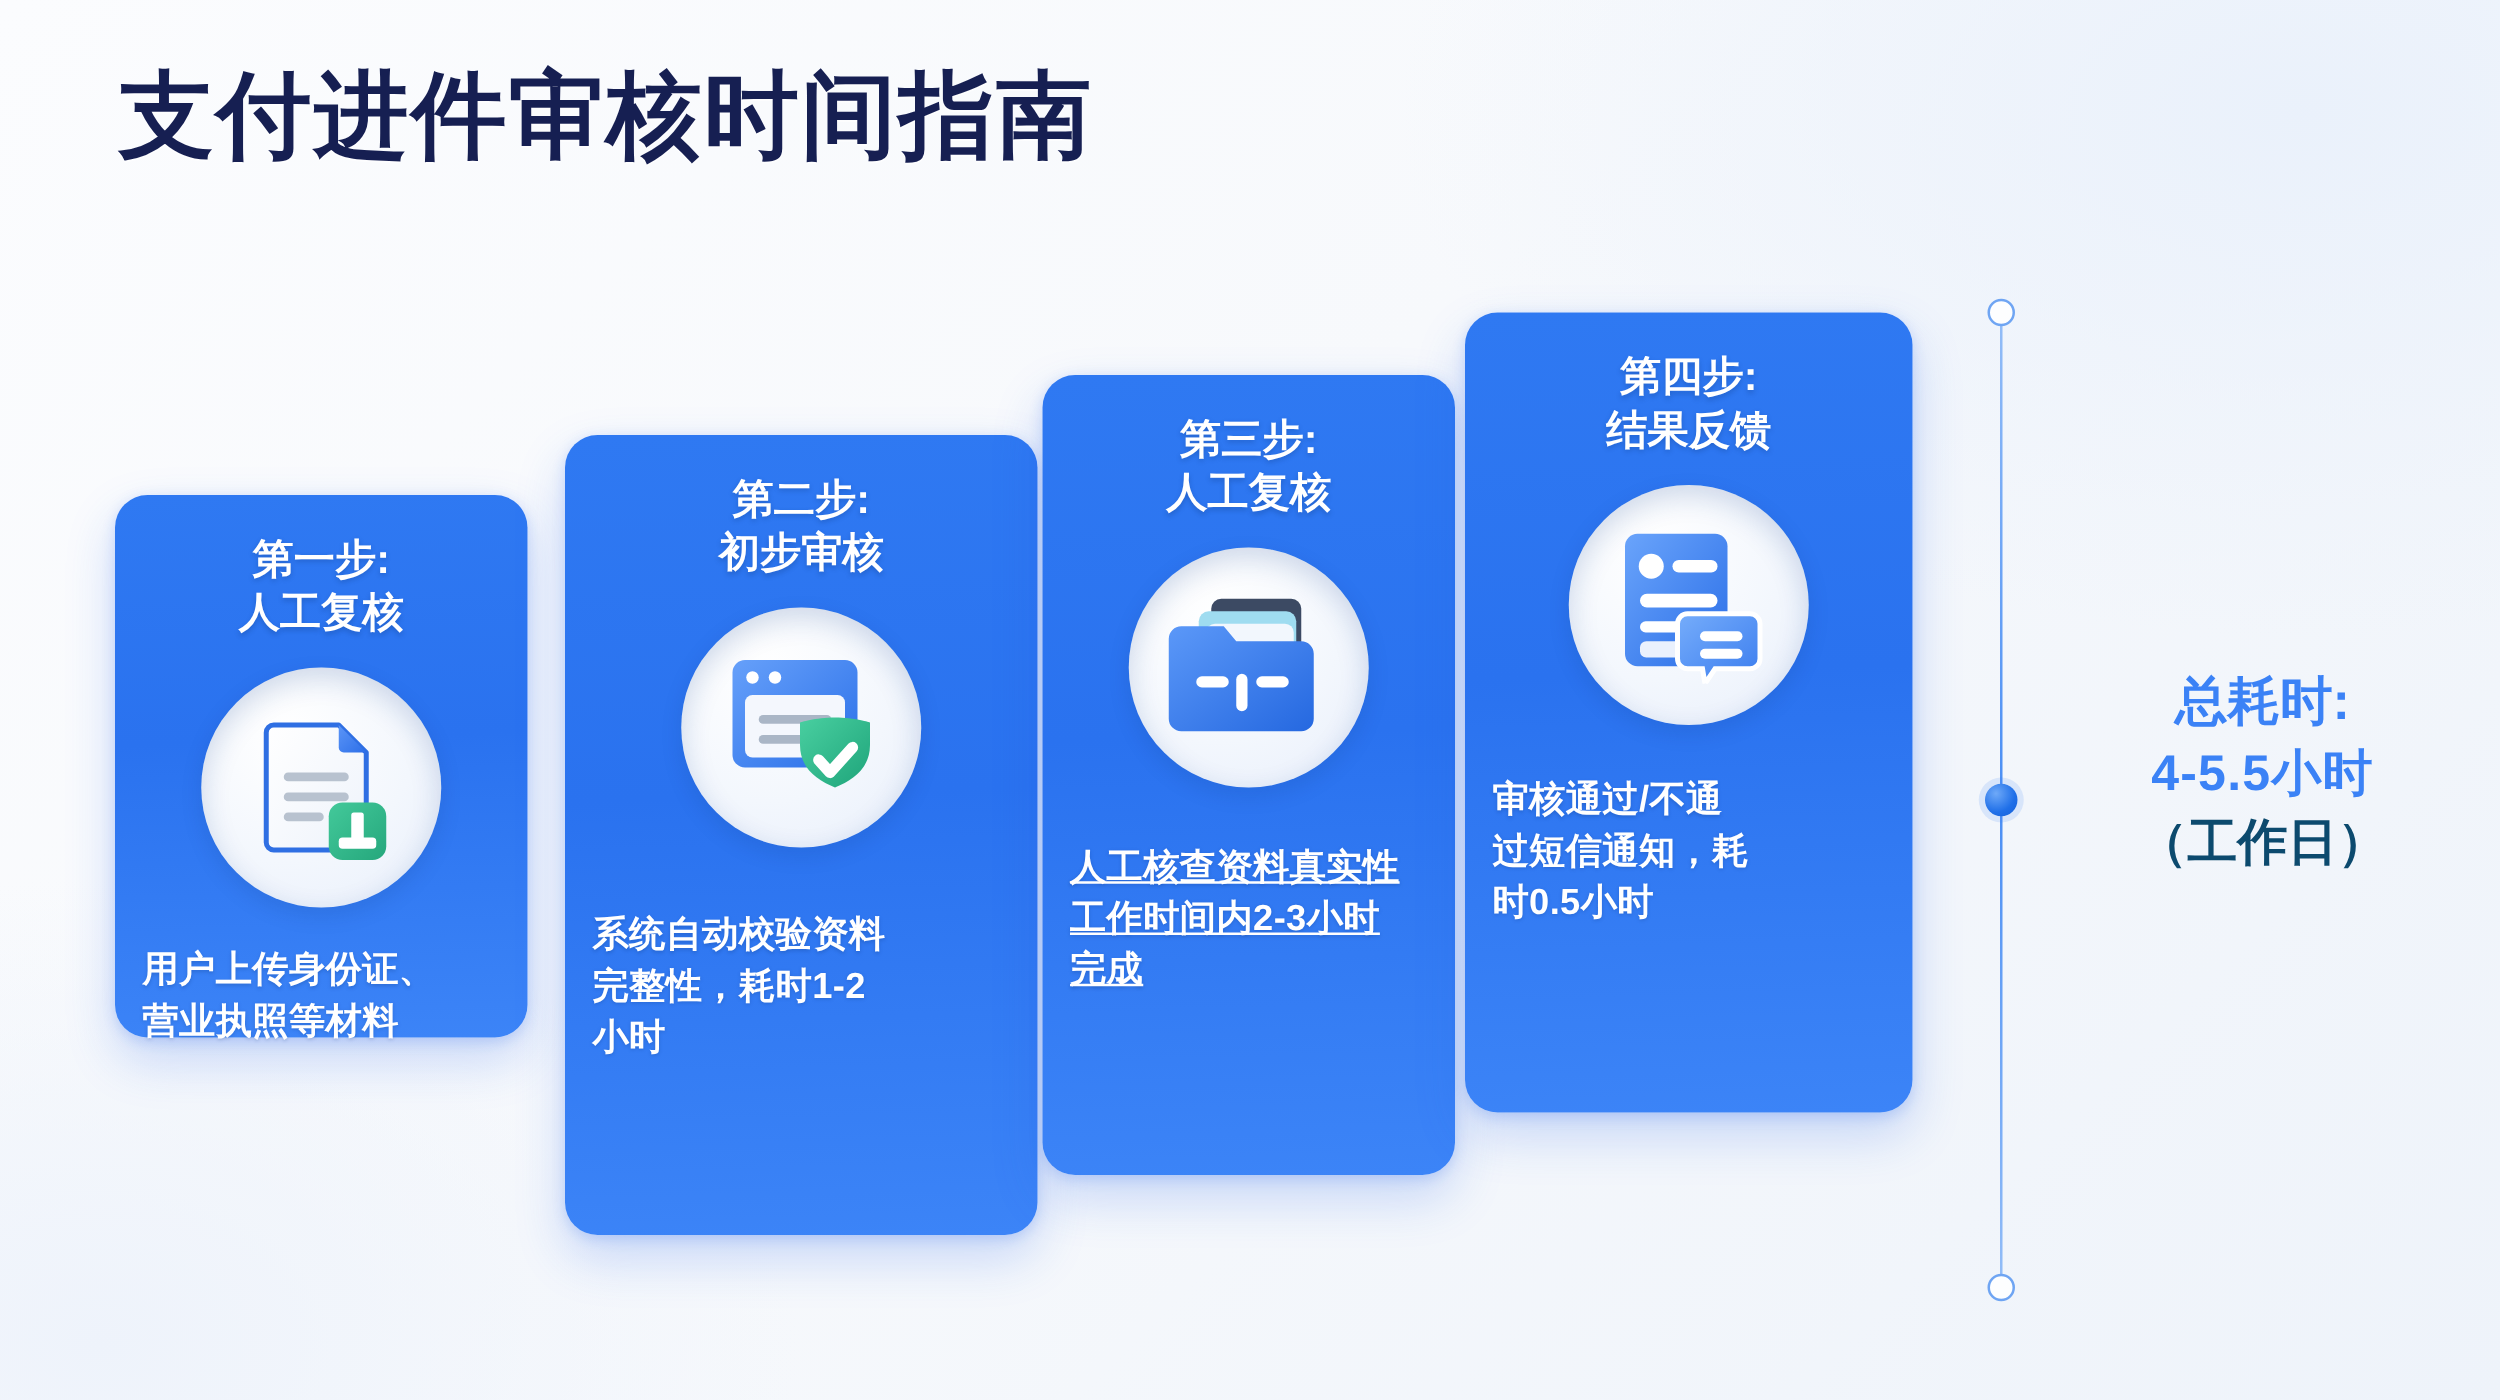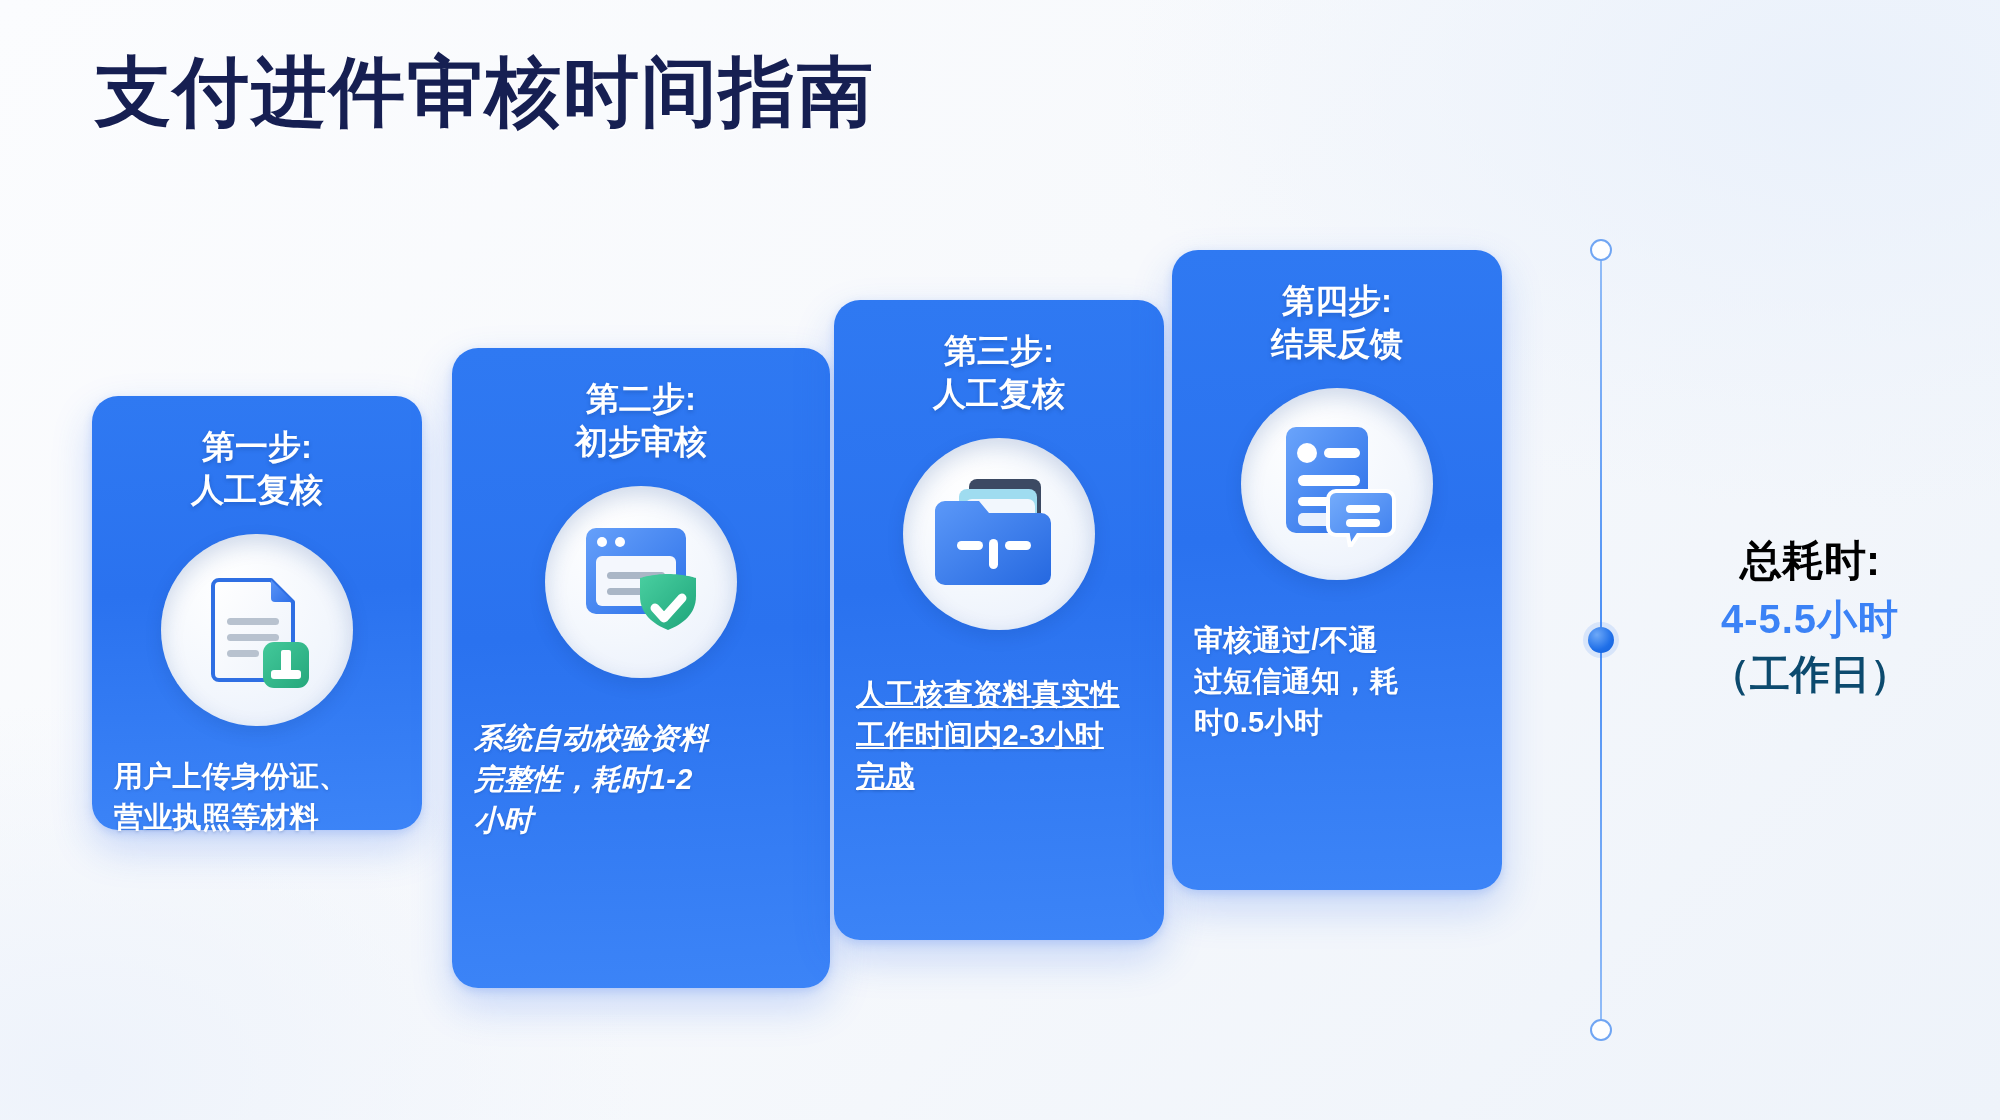--- a/index.html
+++ b/index.html
@@ -55,24 +55,24 @@
     margin-top:26px;
     text-shadow:0 1px 3px rgba(12,52,120,.25);
     white-space:pre-line;
     letter-spacing:.3px;
   }
 
   
   #card-1{left:92px;top:396px;width:330px;height:434px;}
   #card-2{left:452px;top:348px;width:378px;height:640px;}
   #card-3{left:812px;top:300px;width:330px;height:640px;margin-left:22px;}
-  #card-4{left:1172px;top:250px;width:330px;height:640px;}
+  #card-4{left:1172px;top:250px;width:358px;height:640px;}
 
   #card-1 .card-body{margin-top:30px;}
-  #card-2 .card-body{margin-top:40px;font-style:italic;}
+  #card-2 .card-body{margin-top:50px;}
   #card-3 .card-body{margin-top:44px;text-decoration:underline;}
   #card-4 .card-body{margin-top:40px;}
 
   
   .timeline{position:absolute;left:1600px;top:250px;height:780px;width:2px;
     background:linear-gradient(180deg,#93bdf7 0%,#4a8ef4 50%,#93bdf7 100%);}
   .tl-node{position:absolute;border-radius:50%;box-sizing:border-box;}
   .tl-node.hollow{
     width:22px;height:22px;left:-10px;
     background:#fdfeff;border:2px solid #6fa5f3;
@@ -84,21 +84,21 @@
     background:radial-gradient(circle at 34% 30%,#6ea9f8 0%,#1f6fe8 60%,#1560d8 100%);
     box-shadow:0 0 0 5px rgba(59,130,246,.14);
   }
 
   
   .total{
     position:absolute;left:1660px;top:535px;width:300px;
     text-align:center;
   }
   .total-label{
-    font-size:42px;font-weight:bold;color:#000000;line-height:1.25;
+    font-size:42px;font-weight:bold;color:#3b82f6;line-height:1.25;
   }
   .total-value{
     font-size:40px;font-weight:bold;color:#3b82f6;line-height:1.28;margin-top:6px;
     letter-spacing:1px;
   }
   .total-note{
     font-size:40px;font-weight:bold;color:#0c4a6e;line-height:1.28;margin-top:4px;
   }
 </style>
 </head>

